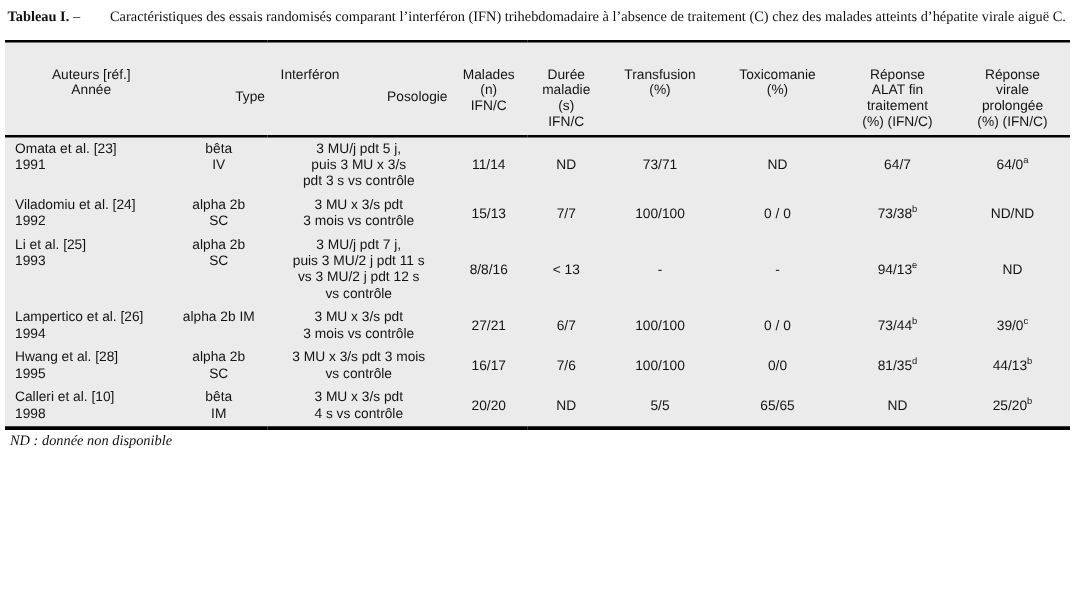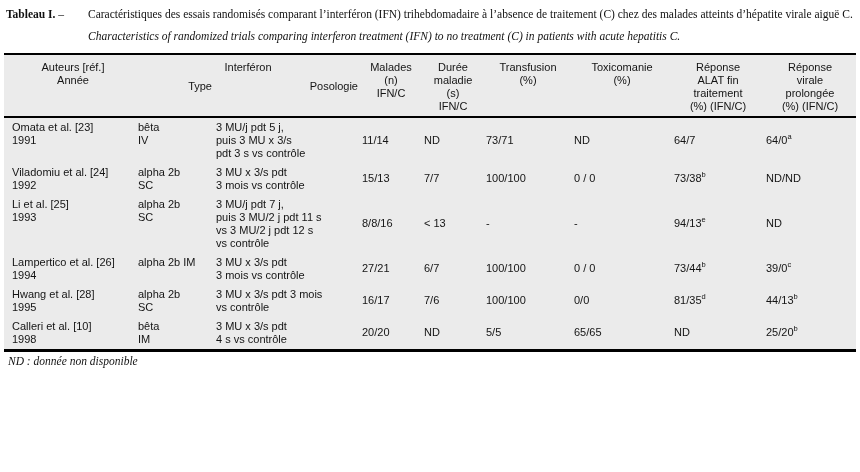--- a/index.html
+++ b/index.html
@@ -54,35 +54,36 @@
     color: #141414;
   }
   table.datatable th, table.datatable td {
     font-weight: normal;
     white-space: pre-line;
     padding: 3px 2px;
   }
   thead tr.h1 th {
     vertical-align: top;
     text-align: center;
-    padding-top: 6px;
+    padding-top: 20px;
   }
   thead tr.h2 th {
     vertical-align: bottom;
     text-align: right;
     padding-bottom: 23px;
   }
   thead th.col-author {
     text-align: left;
     padding-left: 8px;
   }
   thead {
     border-bottom: 2px solid #000000;
   }
   tbody td {
+    text-align: center;
     vertical-align: middle;
     padding-top: 6px;
     padding-bottom: 6px;
   }
   tbody td.cell-author {
     text-align: left;
     vertical-align: top;
     padding-left: 8px;
   }
   tbody td.cell-type {
@@ -117,21 +118,20 @@
 </head>
 <body>
 
 <div class="page">
 
   <div class="caption">
     <div class="cap-row">
       <span class="cap-label"><b>Tableau I.</b> <span class="cap-dash">–</span></span>
       <span class="cap-fr">Caractéristiques des essais randomisés comparant l’interféron (IFN) trihebdomadaire à l’absence de traitement (C) chez des malades atteints d’hépatite virale aiguë C.</span>
     </div>
-    <div class="cap-en">Characteristics of randomized trials comparing interferon treatment (IFN) to no treatment (C) in patients with acute hepatitis C.</div>
   </div>
 
   <table class="datatable">
     <colgroup>
       <col class="c-author">
         <col class="c-type">
         <col class="c-poso">
         <col class="c-malades">
         <col class="c-duree">
         <col class="c-transf">

